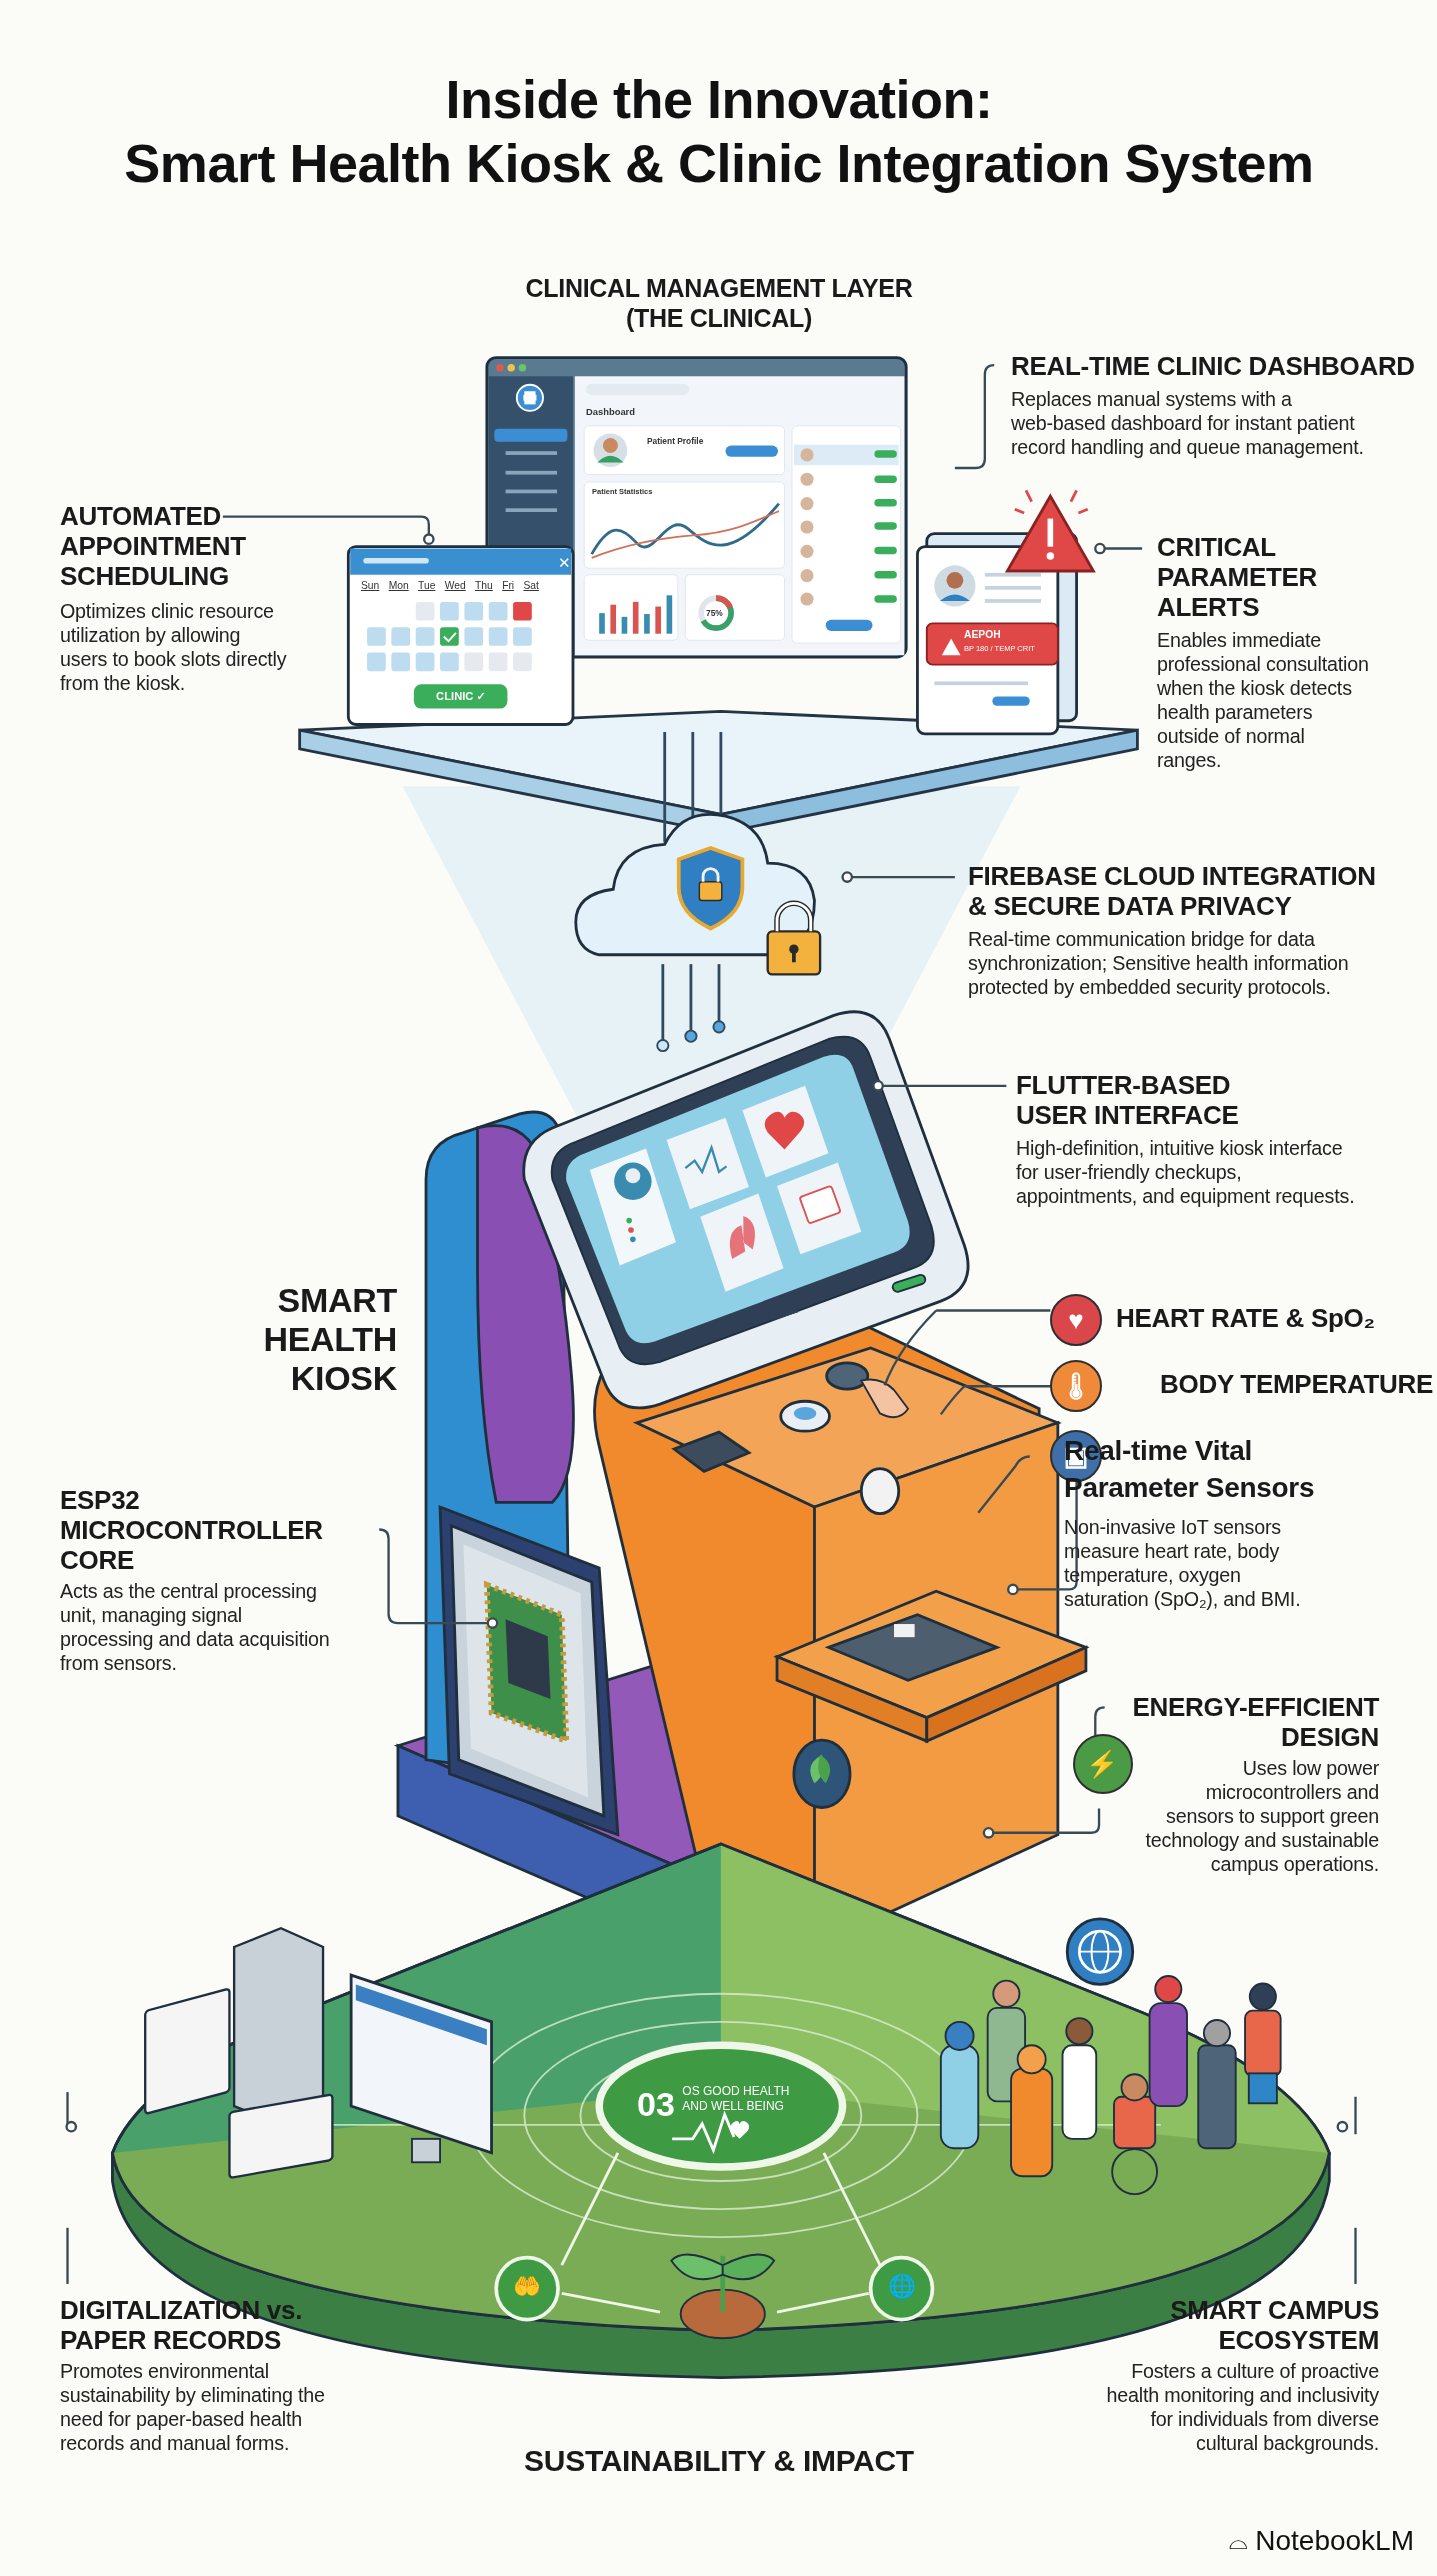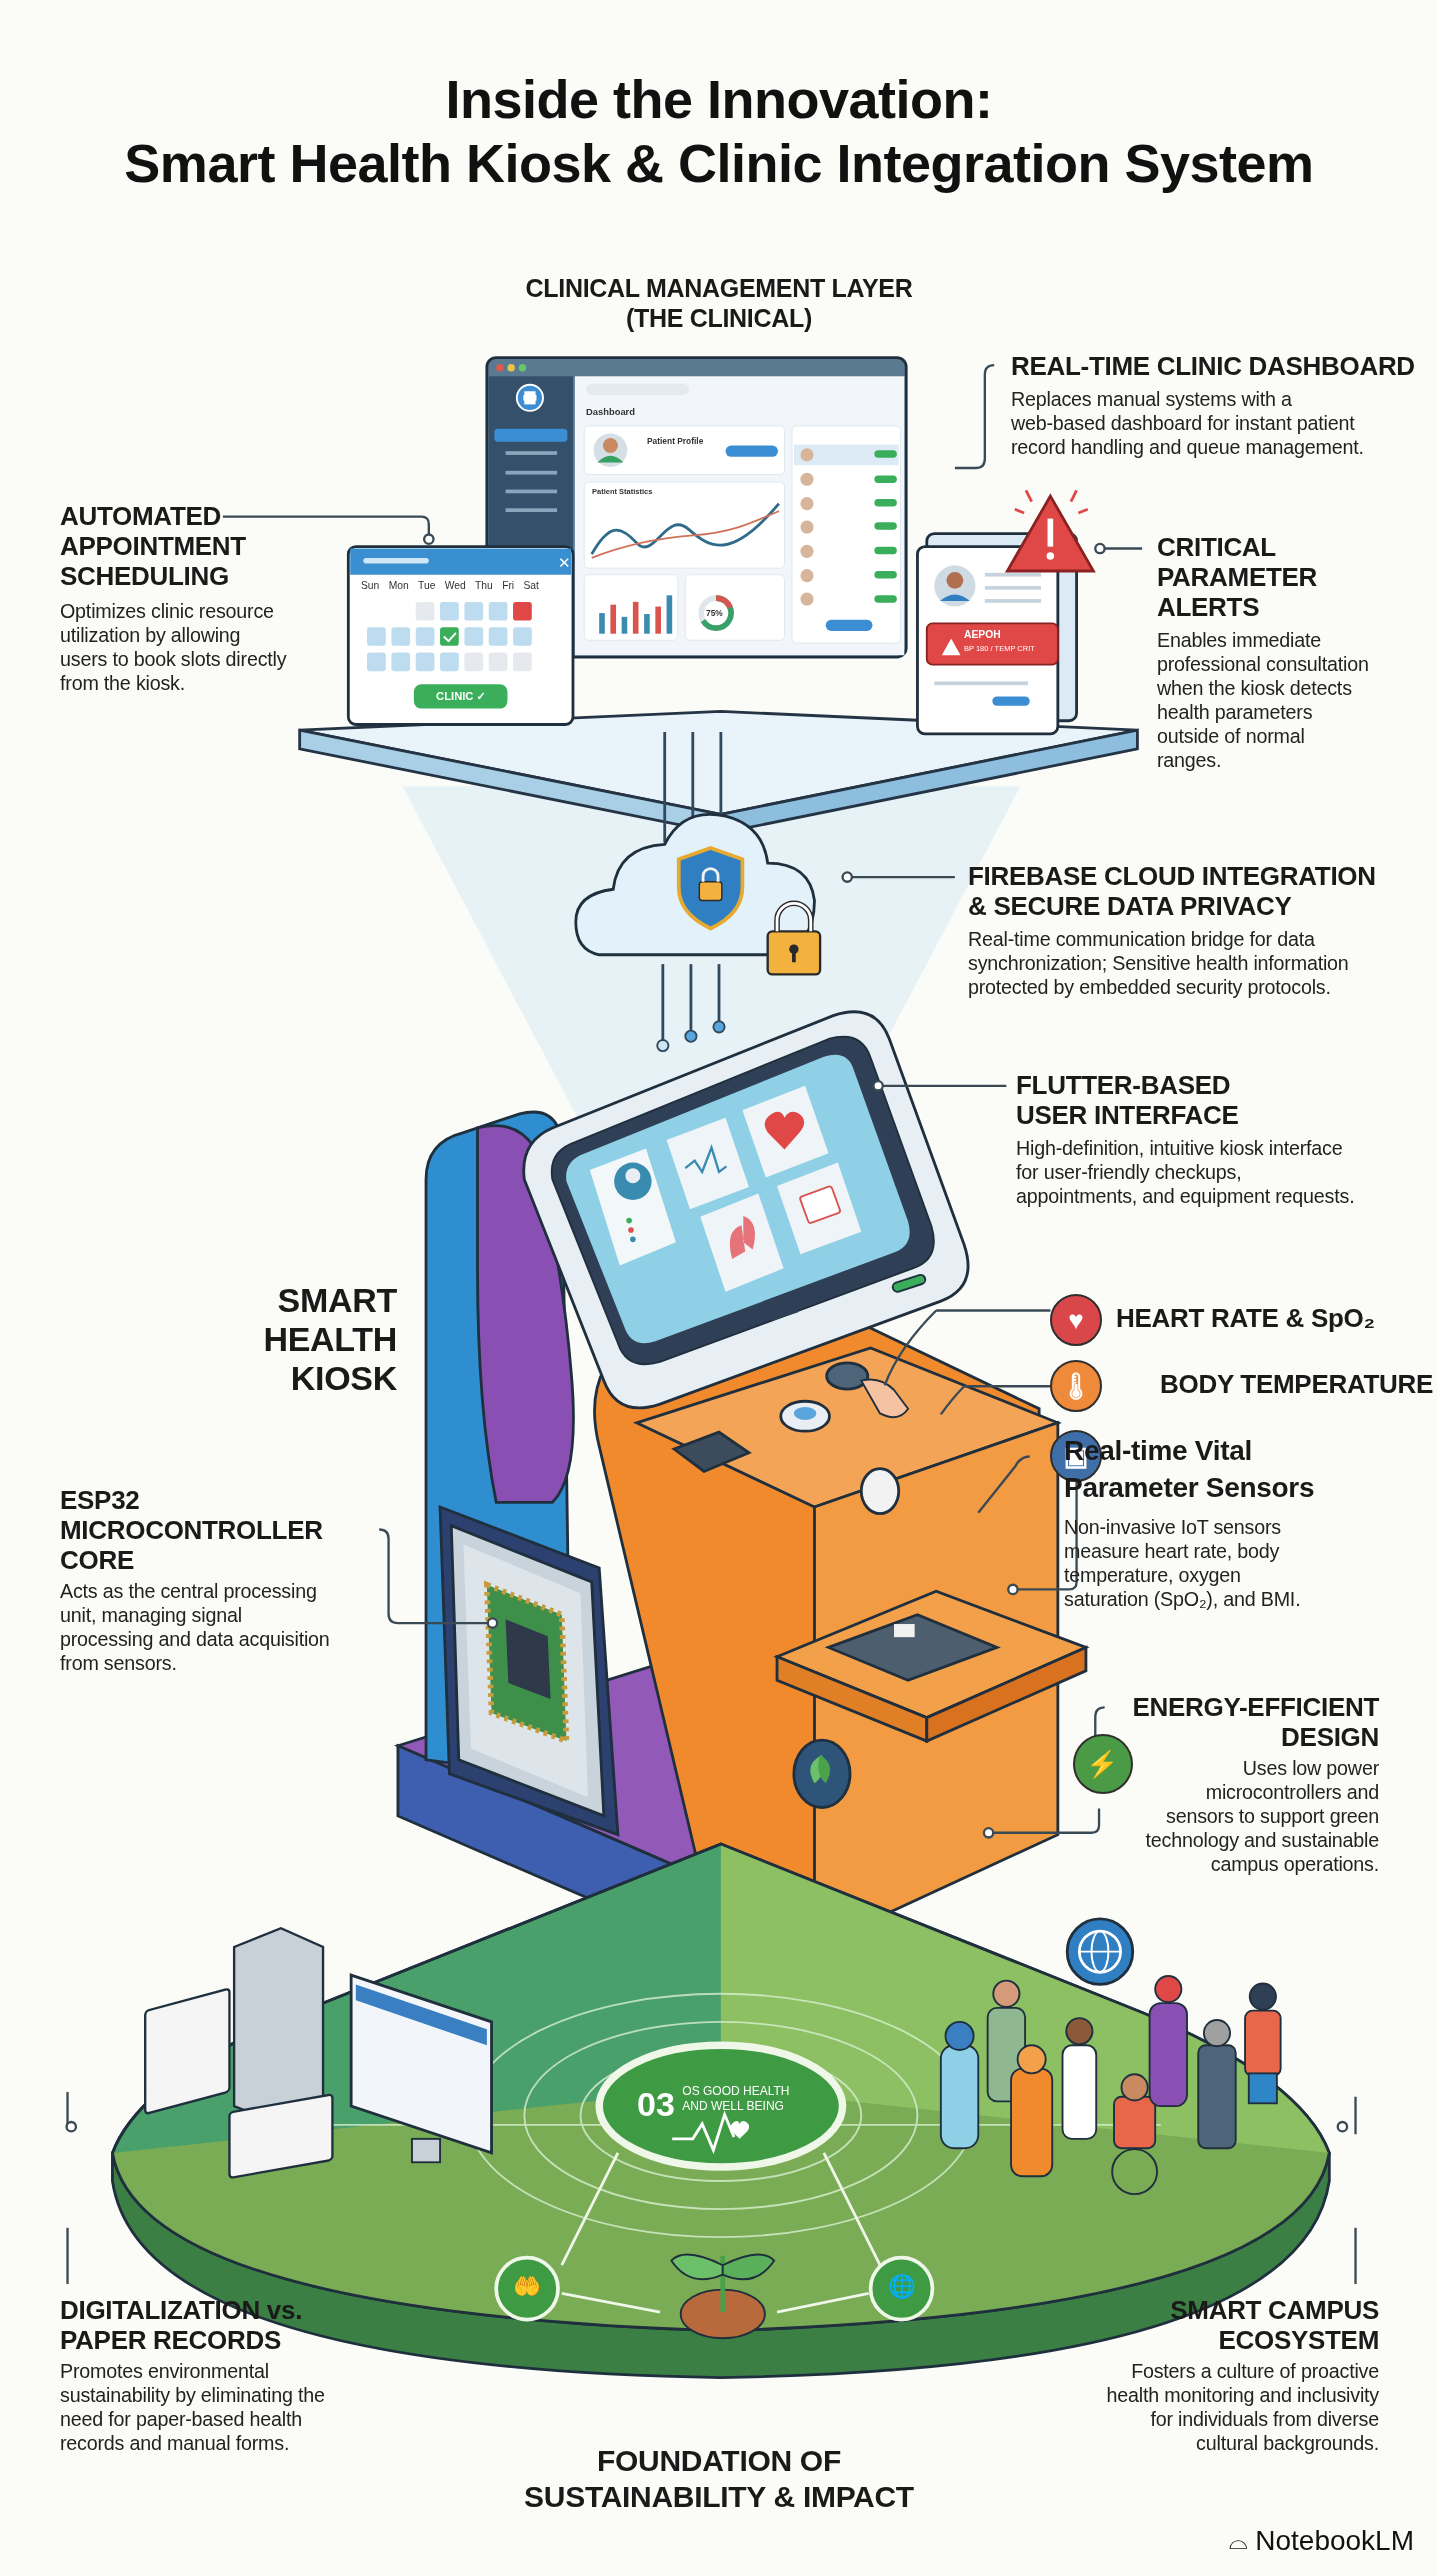--- a/index.html
+++ b/index.html
@@ -331,21 +331,21 @@
       <circle cx="905" cy="937" r="5"></circle>
       <circle cx="938" cy="1160" r="5"></circle>
     <circle cx="1082" cy="1698" r="5"></circle>
       <circle cx="526" cy="1734" r="5"></circle>
       <circle cx="1056" cy="1958" r="5"></circle>
     <circle cx="76" cy="2272" r="5"></circle>
       <circle cx="1434" cy="2272" r="5"></circle>
   </g>
 </svg>
 
-<div class="abs" style="left:361px; top:580px; width:178px; display:flex; justify-content:space-between; font-size:10.3px; color:#333;">
+<div class="abs" style="left:361px; top:580px; width:178px; display:flex; justify-content:space-between; font-size:10.3px; color:#333;text-decoration:underline;">
   <span>Sun</span>
   <span>Mon</span>
   <span>Tue</span>
   <span>Wed</span>
   <span>Thu</span>
   <span>Fri</span>
   <span>Sat</span>
 </div>
 <div class="abs" style="left:414px; top:690px; width:94px; text-align:center; font-size:11.2px; color:#fff; font-weight:700;">CLINIC ✓</div>
 <div class="abs" style="left:586px; top:406px; font-size:9.4px; font-weight:700; color:#333;">Dashboard</div>
@@ -474,21 +474,20 @@
   <div class="h">SMART CAMPUS</div>
   <div class="h">ECOSYSTEM</div>
   <div style="height:3.7px"></div>
   <div class="p">Fosters a culture of proactive</div>
   <div class="p">health monitoring and inclusivity</div>
   <div class="p">for individuals from diverse</div>
   <div class="p">cultural backgrounds.</div>
 </div>
 
 <div class="abs center" style="left:438px; top:2443px; width:562px;">
-  <div class="h" style="font-size:30px; line-height:36px;">FOUNDATION OF</div>
   <div class="h" style="font-size:30px; line-height:36px;">SUSTAINABILITY &amp; IMPACT</div>
 </div>
 
 <div class="abs watermark">
   <span style="font-size:24px;">⌓</span>
   <span>NotebookLM</span>
 </div>
 
 
 </body></html>

